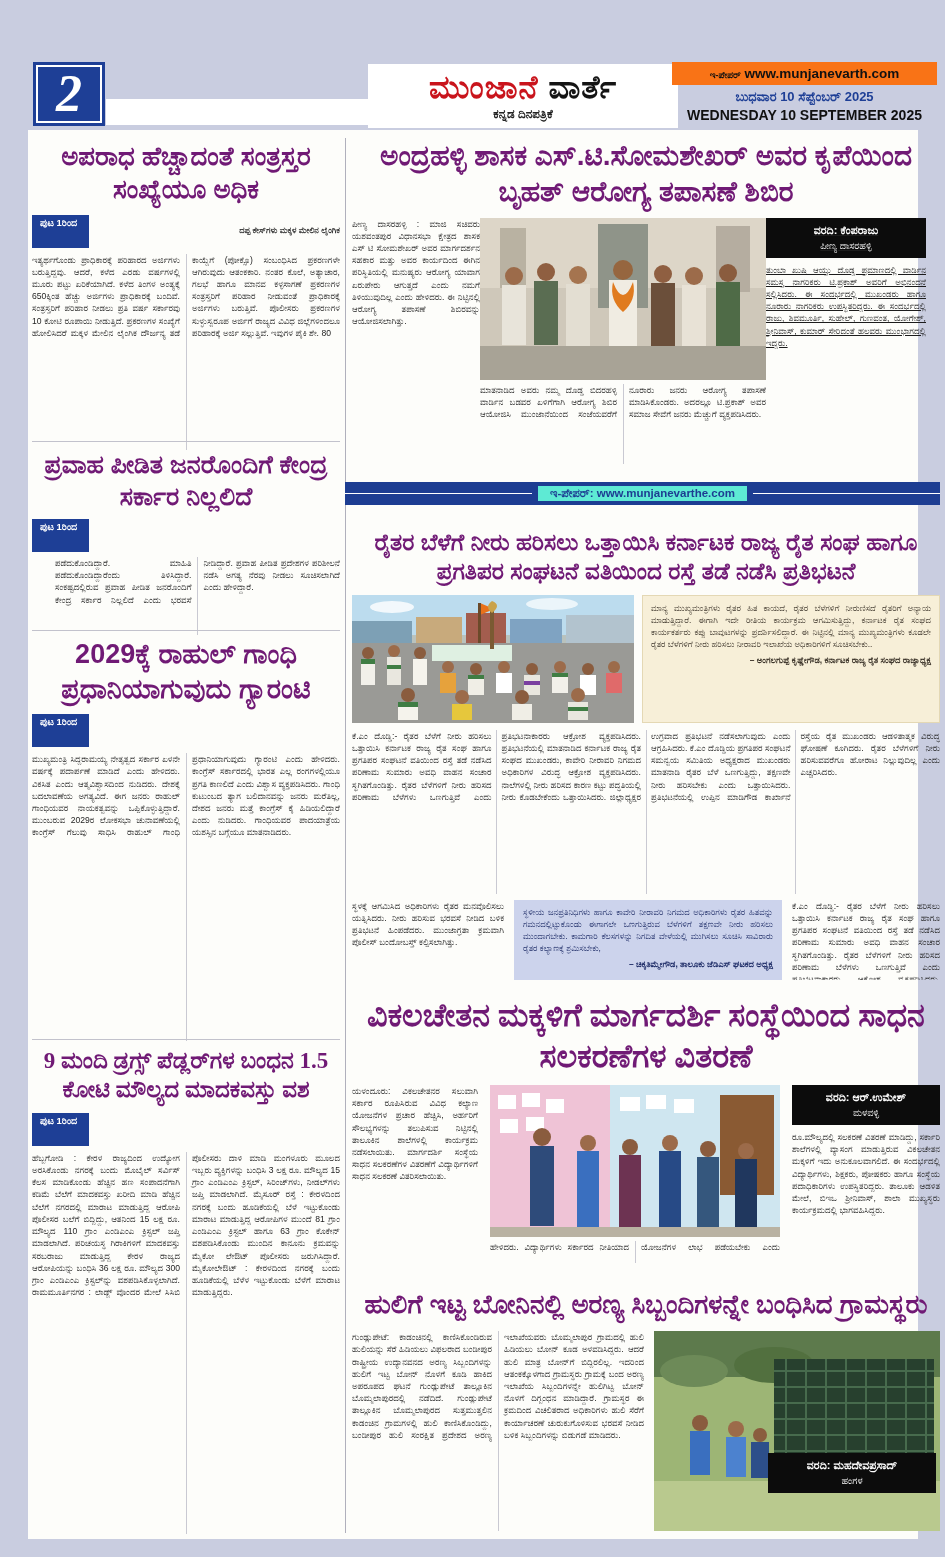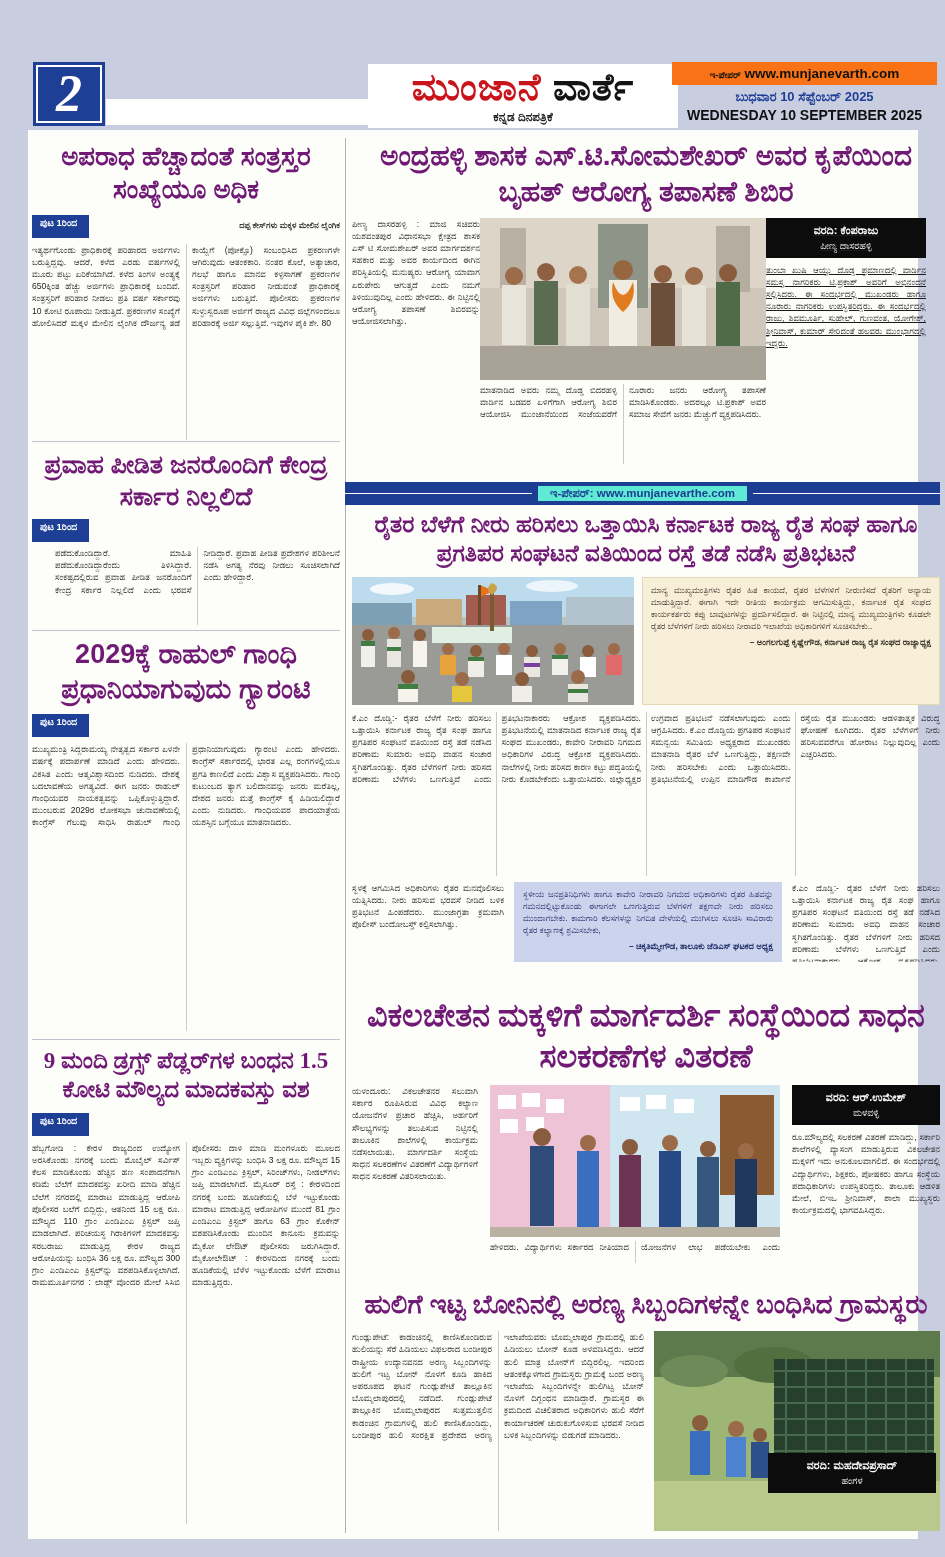--- a/index.html
+++ b/index.html
@@ -21,40 +21,40 @@
     width:100%; height:100%; border:2px solid #ffffff;
     display:flex; align-items:center; justify-content:center;
     color:#fff; font-family:"Liberation Serif", serif;
     font-size:52px; font-weight:bold; font-style:italic; line-height:1;
   }
   .white-band { position:absolute; left:106px; top:99px; width:300px; height:26px; background:#ffffff; }
   .masthead {
     position:absolute; left:368px; top:64px; width:310px; height:64px;
     background:#ffffff; display:flex; flex-direction:column; align-items:center; justify-content:center;
   }
-  .masthead .line1 { font-size:38px; font-weight:bold; line-height:1; letter-spacing:1px; }
+  .masthead .line1 { font-size:32px; font-weight:bold; line-height:1; letter-spacing:1px; }
   .masthead .red { color:#c9141c; }
   .masthead .blk { color:#141414; }
   .masthead .sub { font-size:12px; font-weight:bold; color:#222; margin-top:4px; }
   .hdr-right { position:absolute; right:8px; top:62px; width:265px; text-align:center; }
   .hdr-right .site {
     background:#f97316; font-weight:bold; font-size:13.5px; color:#111;
     padding:4px 6px; white-space:nowrap;
   }
   .hdr-right .site .small { font-size:9px; font-weight:bold; }
   .hdr-right .kdate { color:#1e3f96; font-weight:bold; font-size:13px; margin-top:4px; }
   .hdr-right .edate { color:#101010; font-weight:bold; font-size:14px; margin-top:2px; }
 
   
   .vline { position:absolute; width:1px; background:#b0b0bc; }
   .hline { position:absolute; height:1px; background:#c2c2cc; }
   .headline { font-weight:bold; color:#701a75; text-align:center; line-height:1.28; font-stretch:condensed; }
   .tag {
     display:inline-block; background:#1e3f96; color:#ffffff;
-    font-size:9.5px; font-weight:bold; padding:2px 12px 9px 8px; vertical-align:middle;
+    font-size:9.5px; font-weight:bold; padding:2px 12px 19px 8px; vertical-align:middle;
   }
   .kicker { font-size:8.2px; font-weight:bold; color:#333; }
   .body {
     font-size:8.6px; line-height:1.42; text-align:justify; color:#242424;
     overflow:hidden;
   }
   .cols2 { column-count:2; column-gap:12px; column-rule:1px solid #c9c9d2; }
   .cols4 { column-count:4; column-gap:10px; column-rule:1px solid #c9c9d2; }
   .byline-box {
     background:#0c0c0c; color:#fff; text-align:center; padding:6px 4px;
@@ -192,21 +192,21 @@
       </div>
     </div>
   </div>
 
   <div class="banner">
     <div class="rule"></div>
     <div class="lbl">ಇ-ಪೇಪರ್: www.munjanevarthe.com</div>
     <div class="rule"></div>
   </div>
 
-  <div style="position:absolute; left:352px; top:510px; width:588px;">
+  <div style="position:absolute; left:352px; top:528px; width:588px;">
     <div class="headline" style="font-size:23px;">ರೈತರ ಬೆಳೆಗೆ ನೀರು ಹರಿಸಲು ಒತ್ತಾಯಿಸಿ ಕರ್ನಾಟಕ ರಾಜ್ಯ ರೈತ ಸಂಘ ಹಾಗೂ ಪ್ರಗತಿಪರ ಸಂಘಟನೆ ವತಿಯಿಂದ ರಸ್ತೆ ತಡೆ ನಡೆಸಿ ಪ್ರತಿಭಟನೆ</div>
     <div style="display:flex; gap:8px; margin-top:8px;">
       <div class="photo" style="width:282px; height:128px;">
         <svg viewBox="0 0 282 128">
           <rect width="282" height="40" fill="#bcdcee"></rect>
           <ellipse cx="40" cy="12" rx="22" ry="6" fill="#ffffff" opacity="0.8"></ellipse>
           <ellipse cx="200" cy="9" rx="26" ry="6" fill="#ffffff" opacity="0.7"></ellipse>
           <rect x="0" y="26" width="60" height="22" fill="#7da0b5"></rect>
           <rect x="64" y="22" width="46" height="26" fill="#c8aa7c"></rect>
           <rect x="114" y="18" width="40" height="30" fill="#a35d4e"></rect>

